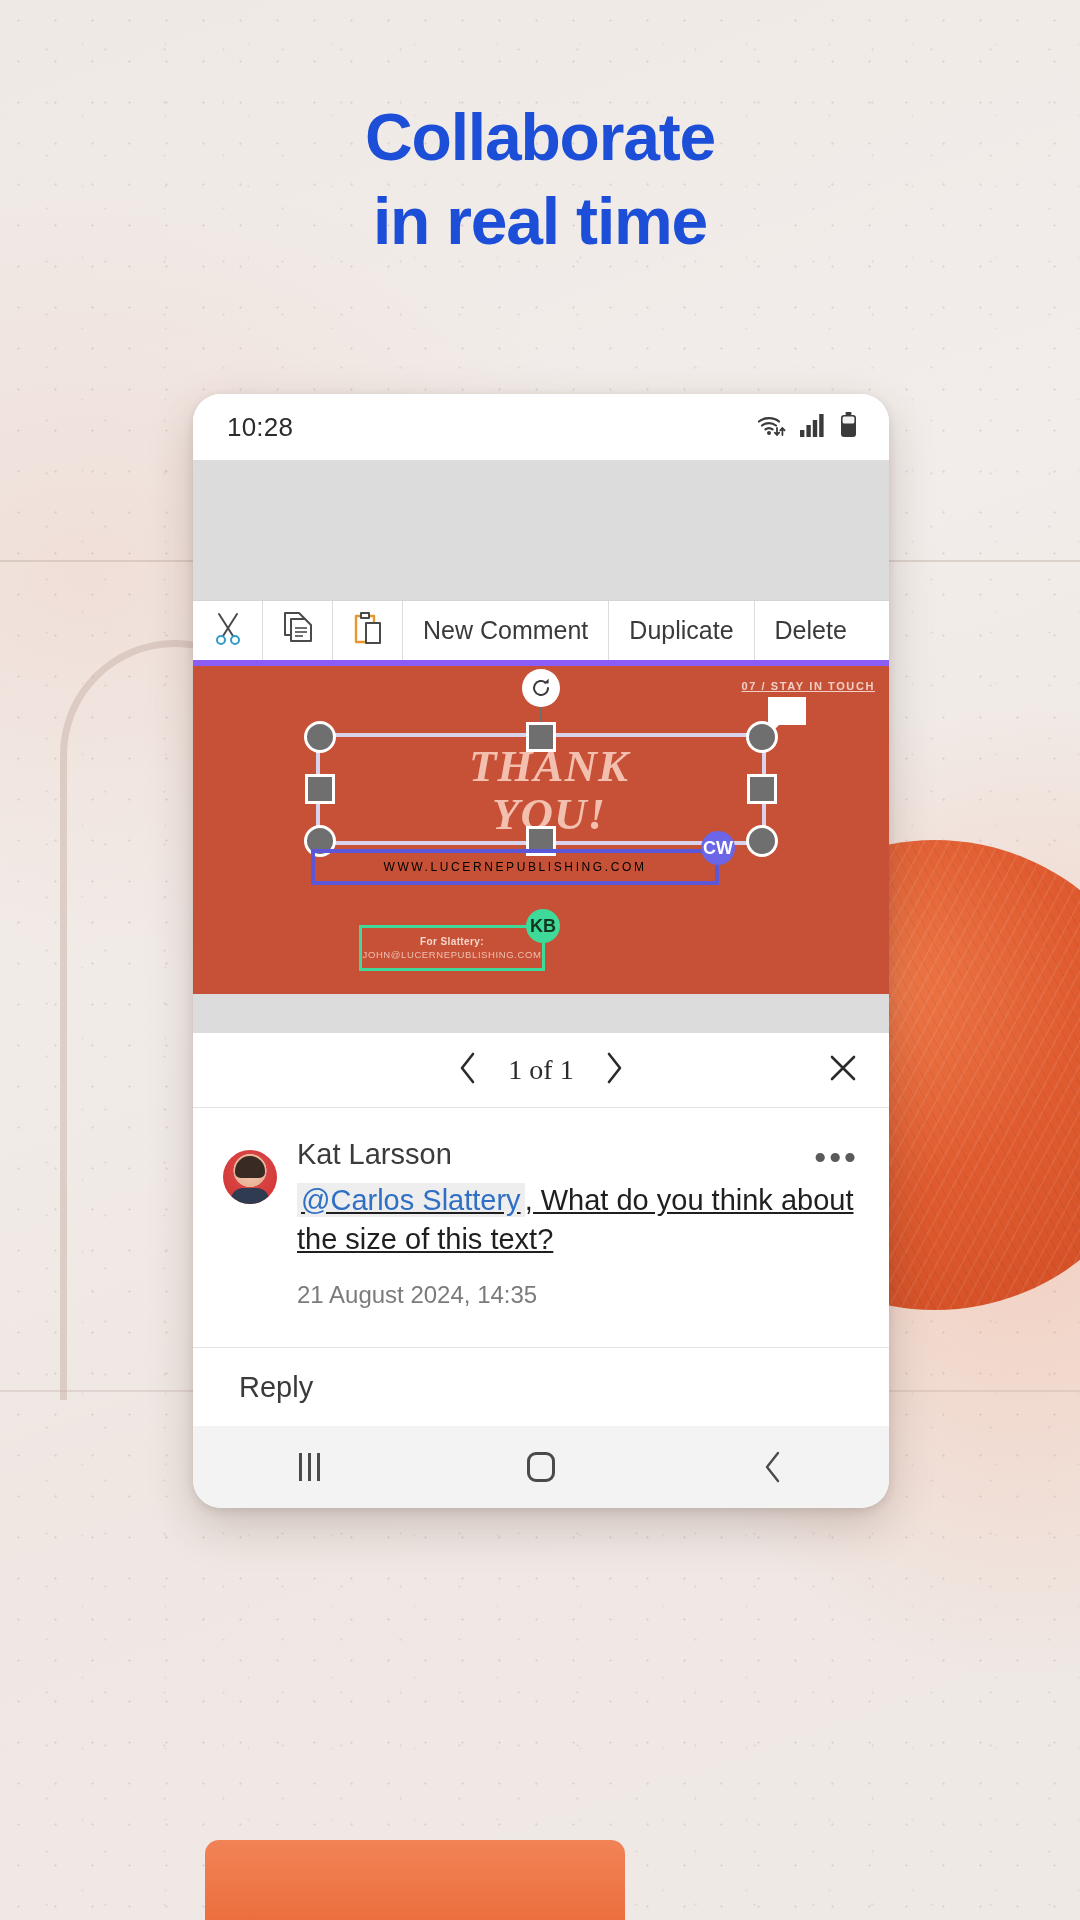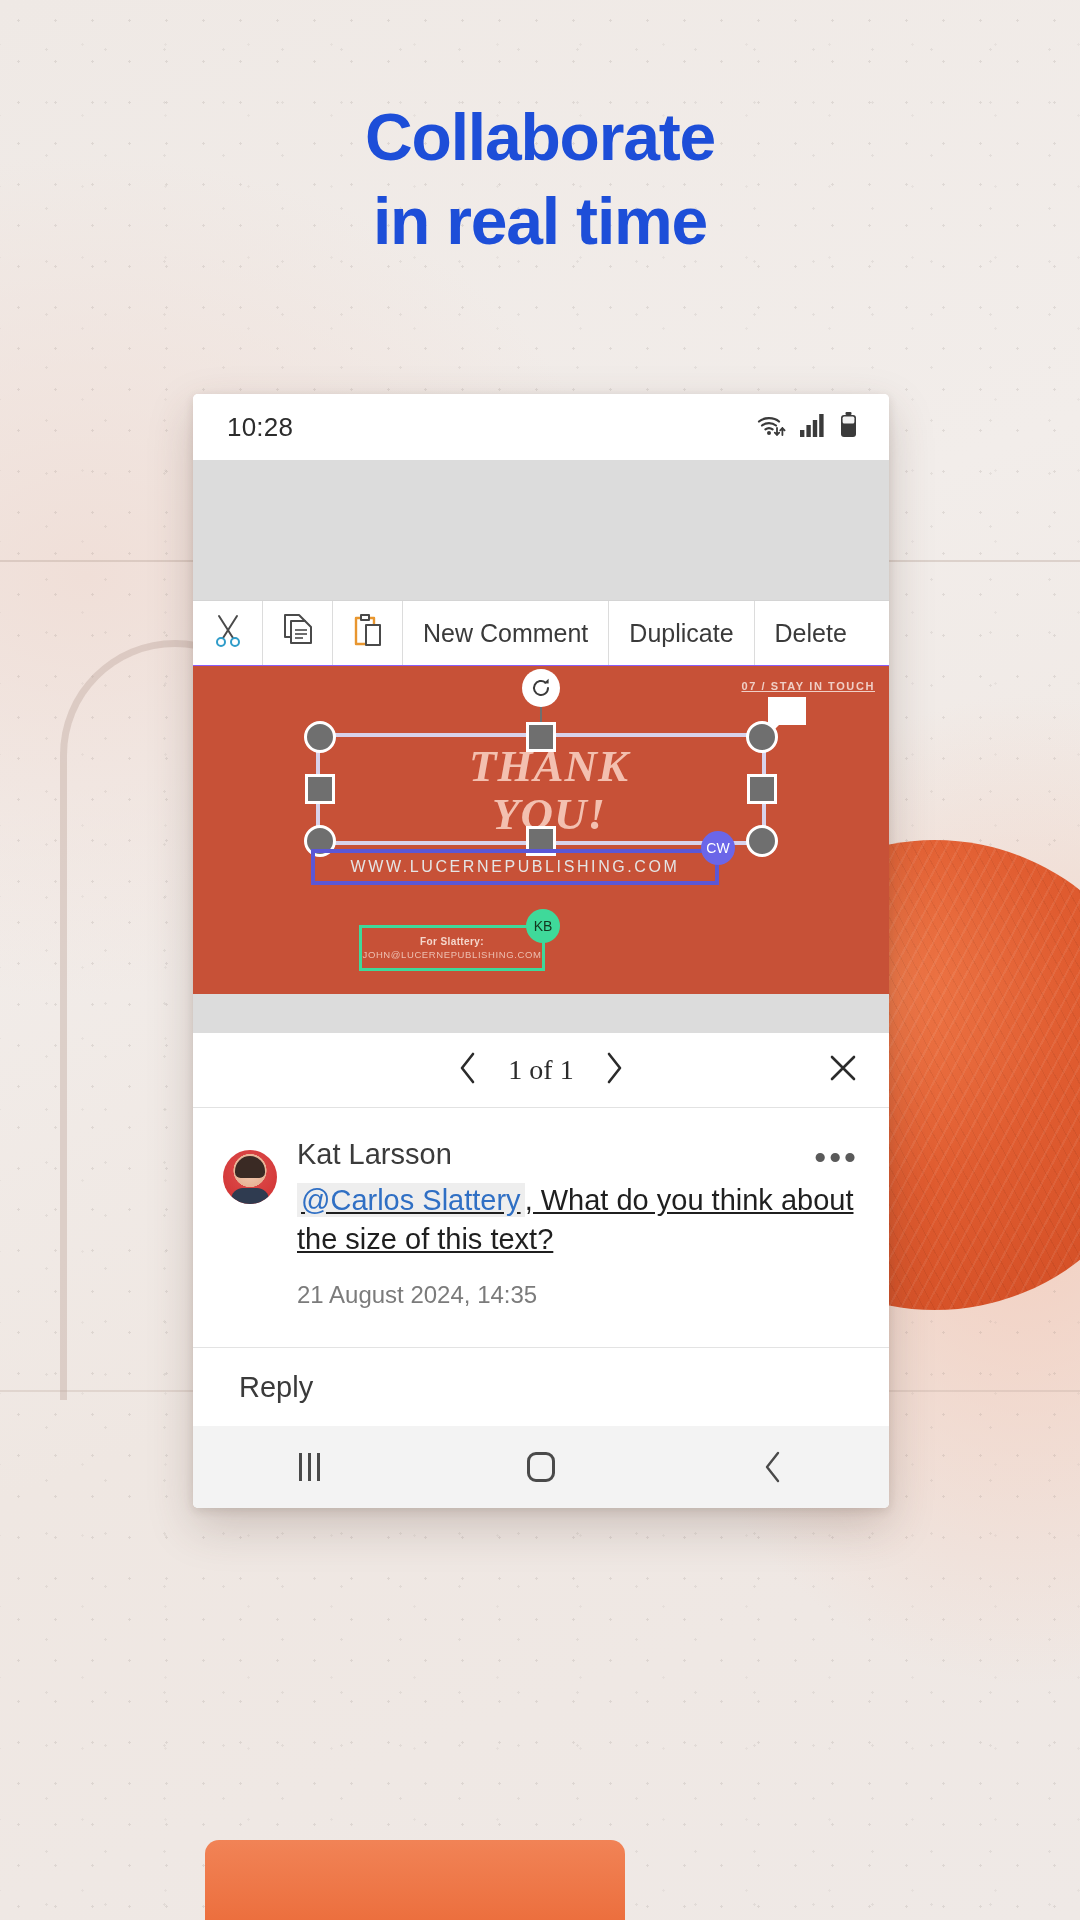--- a/index.html
+++ b/index.html
@@ -94,21 +94,21 @@
   .headline-line { display: block; }
 
   
   .phone {
     position: absolute;
     left: 193px;
     top: 394px;
     width: 696px;
     height: 1114px;
     background: #ffffff;
-    border-radius: 5px;
+    border-radius: 28px;
     box-shadow: 0 18px 46px rgba(80,55,45,.22), 0 3px 10px rgba(80,55,45,.14);
     overflow: hidden;
     display: flex;
     flex-direction: column;
   }
 
   
   .statusbar {
     height: 66px;
     flex: 0 0 66px;
@@ -135,21 +135,21 @@
     flex: 0 0 140px;
     background: #dcdcdc;
   }
 
   
   .ctx-toolbar {
     flex: 0 0 66px;
     display: flex;
     background: #ffffff;
     border-top: 1px solid #d4d4d4;
-    border-bottom: 1px solid #8b5cf6;
+    border-bottom: 6px solid #8b5cf6;
   }
   .ctx-item {
     display: flex;
     align-items: center;
     justify-content: center;
     border-right: 1px solid #dcdcdc;
     color: #3a3a3a;
     font-size: 25px;
     white-space: nowrap;
     padding: 0 20px;
@@ -259,34 +259,34 @@
   .url-box {
     position: absolute;
     left: 118px; top: 183px;
     width: 408px; height: 36px;
     border: 4px solid #5b57d6;
     display: flex;
     align-items: center;
     justify-content: center;
   }
   .url-text {
-    font-size: 16px;
+    font-size: 12px;
     letter-spacing: 2.6px;
-    color: #e5e5e5;
+    color: #000000;
     font-weight: 500;
   }
   .badge {
     position: absolute;
     width: 34px; height: 34px;
     border-radius: 50%;
     display: flex;
     align-items: center;
     justify-content: center;
-    font-size: 14px;
-    font-weight: normal;
+    font-size: 18px;
+    font-weight: bold;
     text-align: center;
   }
   .badge-cw {
     right: -20px; top: -22px;
     background: #6b66e8;
     color: #ffffff;
   }
   .badge-kb {
     right: -18px; top: -19px;
     background: #3fd99a;

